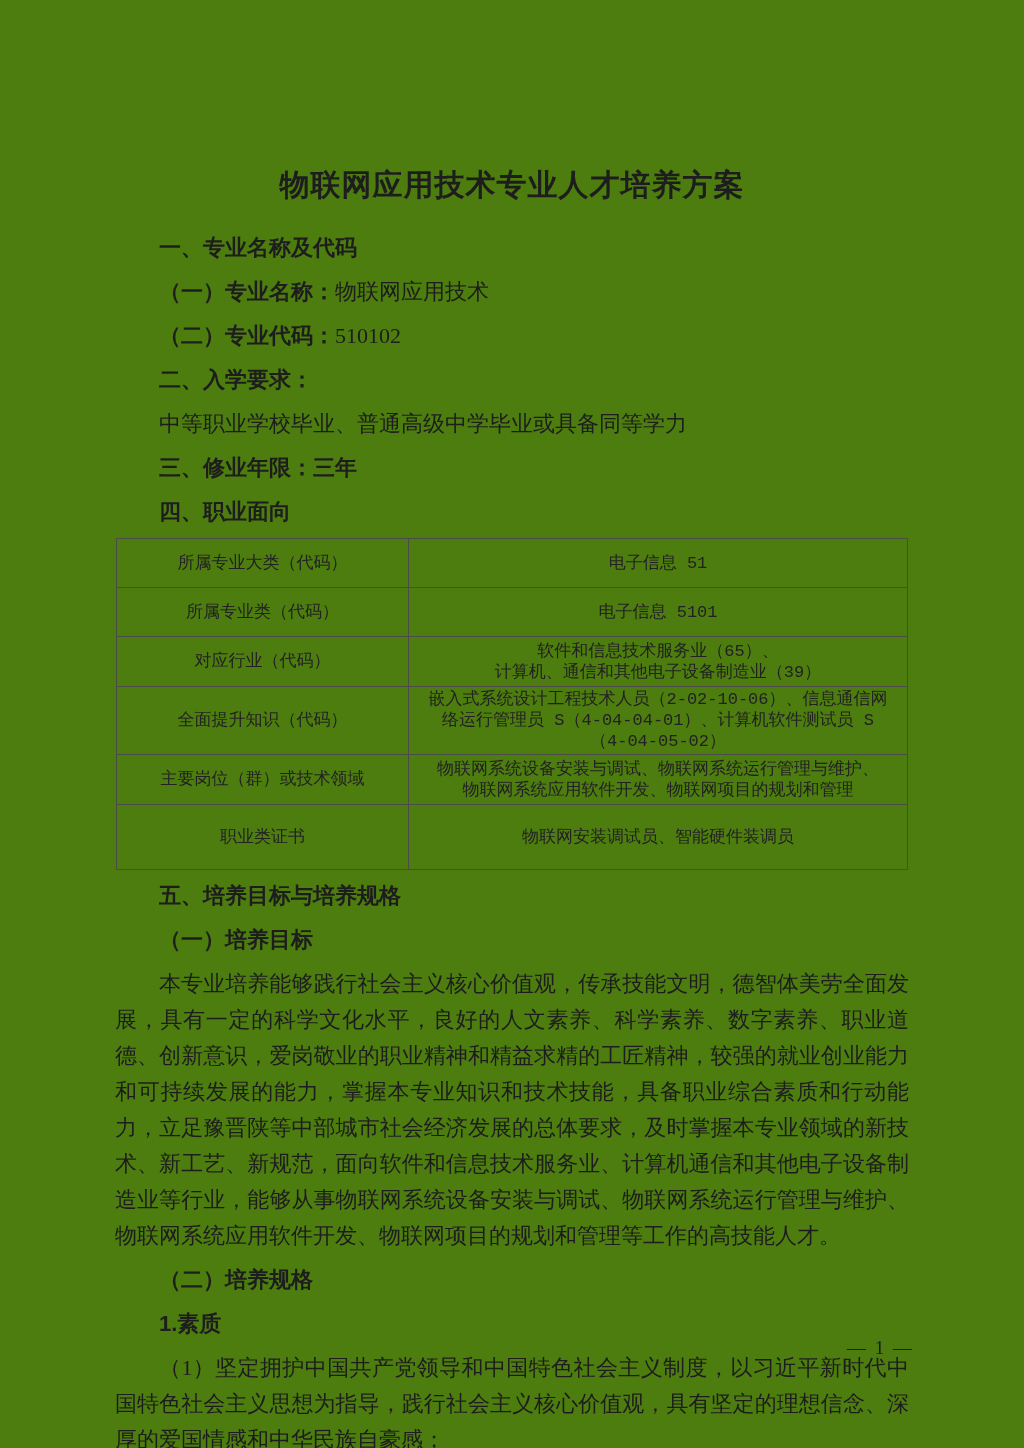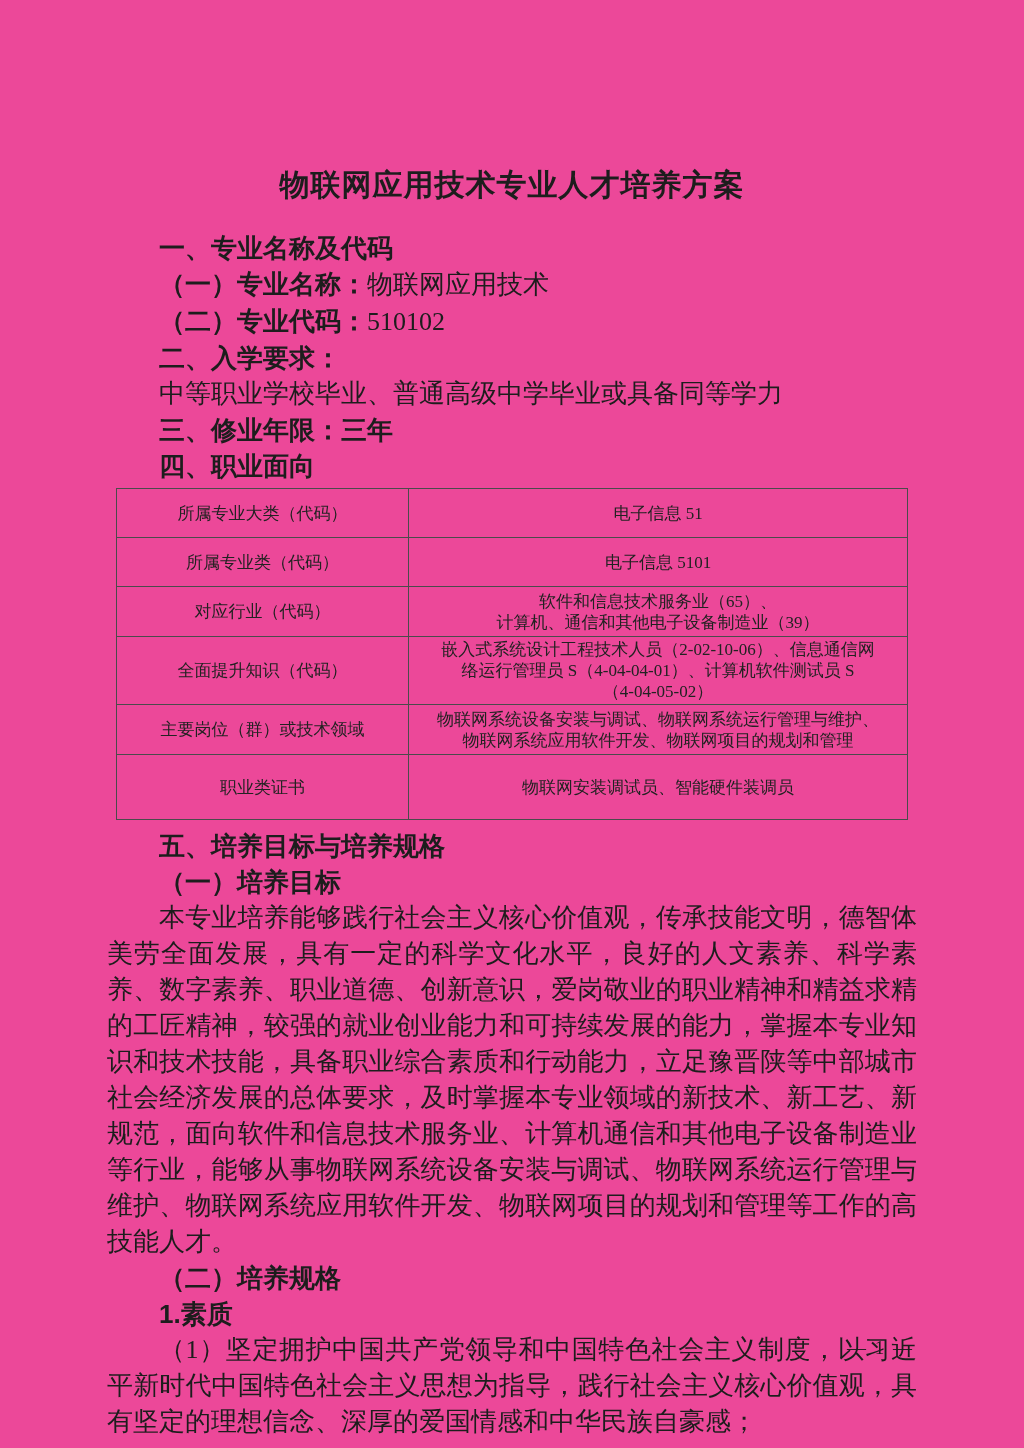--- a/index.html
+++ b/index.html
@@ -2,51 +2,52 @@
 <html><head>
 <meta charset="utf-8">
 <style>
   * { box-sizing: border-box; }
   html, body { margin: 0; padding: 0; background: #ffffff; }
   .page {
     position: relative;
     width: 1024px;
     height: 1448px;
     margin: 0 auto;
-    background: #ec4899;
+    background: #4d7c0f;
     color: #1d1d1d;
     font-family: "Liberation Serif", "DejaVu Serif", serif;
     overflow: hidden;
   }
   .content { padding: 0 107px; }
   .doc-title {
     margin: 0 0 24px 0;
     padding-top: 164px;
     font-size: 30px;
     line-height: 42px;
     font-weight: bold;
     text-align: center;
     letter-spacing: 1px;
   }
   .para {
-    margin: 0;
-    font-size: 26px;
+    margin: 8px;
+    font-size: 22px;
     line-height: 36px;
     text-align: justify;
     text-indent: 2em;
   }
   .gothic {
     font-family: "Liberation Sans", "DejaVu Sans", sans-serif;
     font-weight: bold;
   }
   .career-table {
     width: 792px;
     margin: 4px auto 8px;
     border-collapse: collapse;
     table-layout: fixed;
+    font-family: Liberation Mono, monospace;
   }
   .career-table td {
     border: 1px solid #4b4b4b;
     font-size: 17px;
     line-height: 21px;
     text-align: center;
     vertical-align: middle;
     padding: 2px 10px;
     color: #222222;
   }

